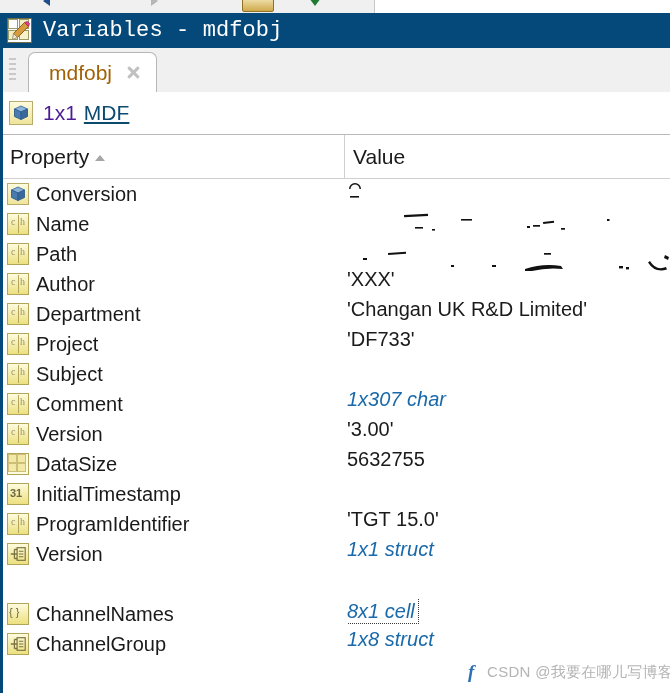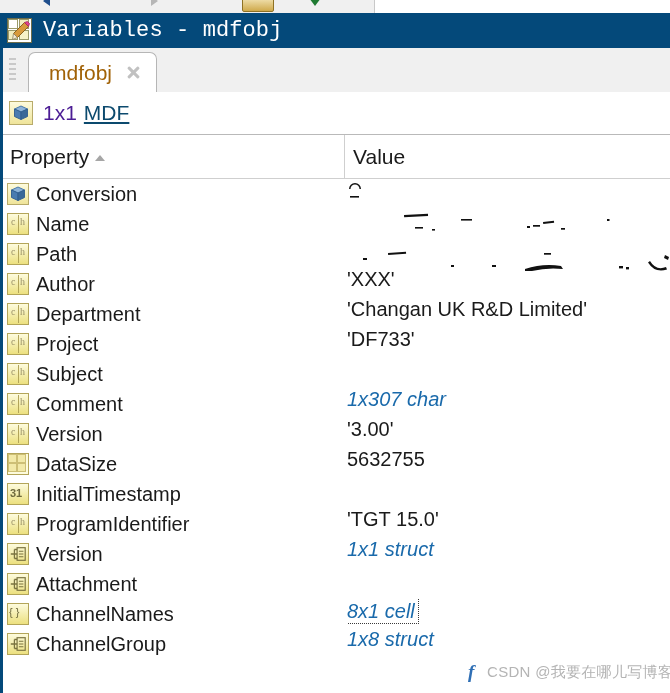--- a/index.html
+++ b/index.html
@@ -666,30 +666,20 @@
                 <path d="M11,7 h5 M11,10 h5 M11,13 h5" stroke="#7a7340" stroke-width="1.2"></path>
               </svg>
             </span>
             <span class="prop-label">Version</span>
           </div>
           <div class="cell-val">
             <span class="val-text meta">1x1 struct</span>
           </div>
         </div>
         <div class="row">
-          <div class="cell-prop">
-            <span class="prop-icon ic-struct">
-              <svg viewBox="0 0 20 20" style="position:absolute;left:1px;top:1px;width:18px;height:18px" xmlns="http://www.w3.org/2000/svg">
-                <path d="M2,10 h4 M6,5 v10 M6,5 h3 M6,10 h3 M6,15 h3" stroke="#7a7340" stroke-width="1.4" fill="none"></path>
-                <rect x="9" y="3" width="9" height="14" fill="none" stroke="#7a7340" stroke-width="1.3"></rect>
-                <path d="M11,7 h5 M11,10 h5 M11,13 h5" stroke="#7a7340" stroke-width="1.2"></path>
-              </svg>
-            </span>
-            <span class="prop-label">Attachment</span>
-          </div>
         </div>
         <div class="row">
           <div class="cell-prop">
             <span class="prop-icon ic-cell"></span>
             <span class="prop-label">ChannelNames</span>
           </div>
           <div class="cell-val">
             <span class="val-text meta selected">8x1 cell</span>
           </div>
         </div>

